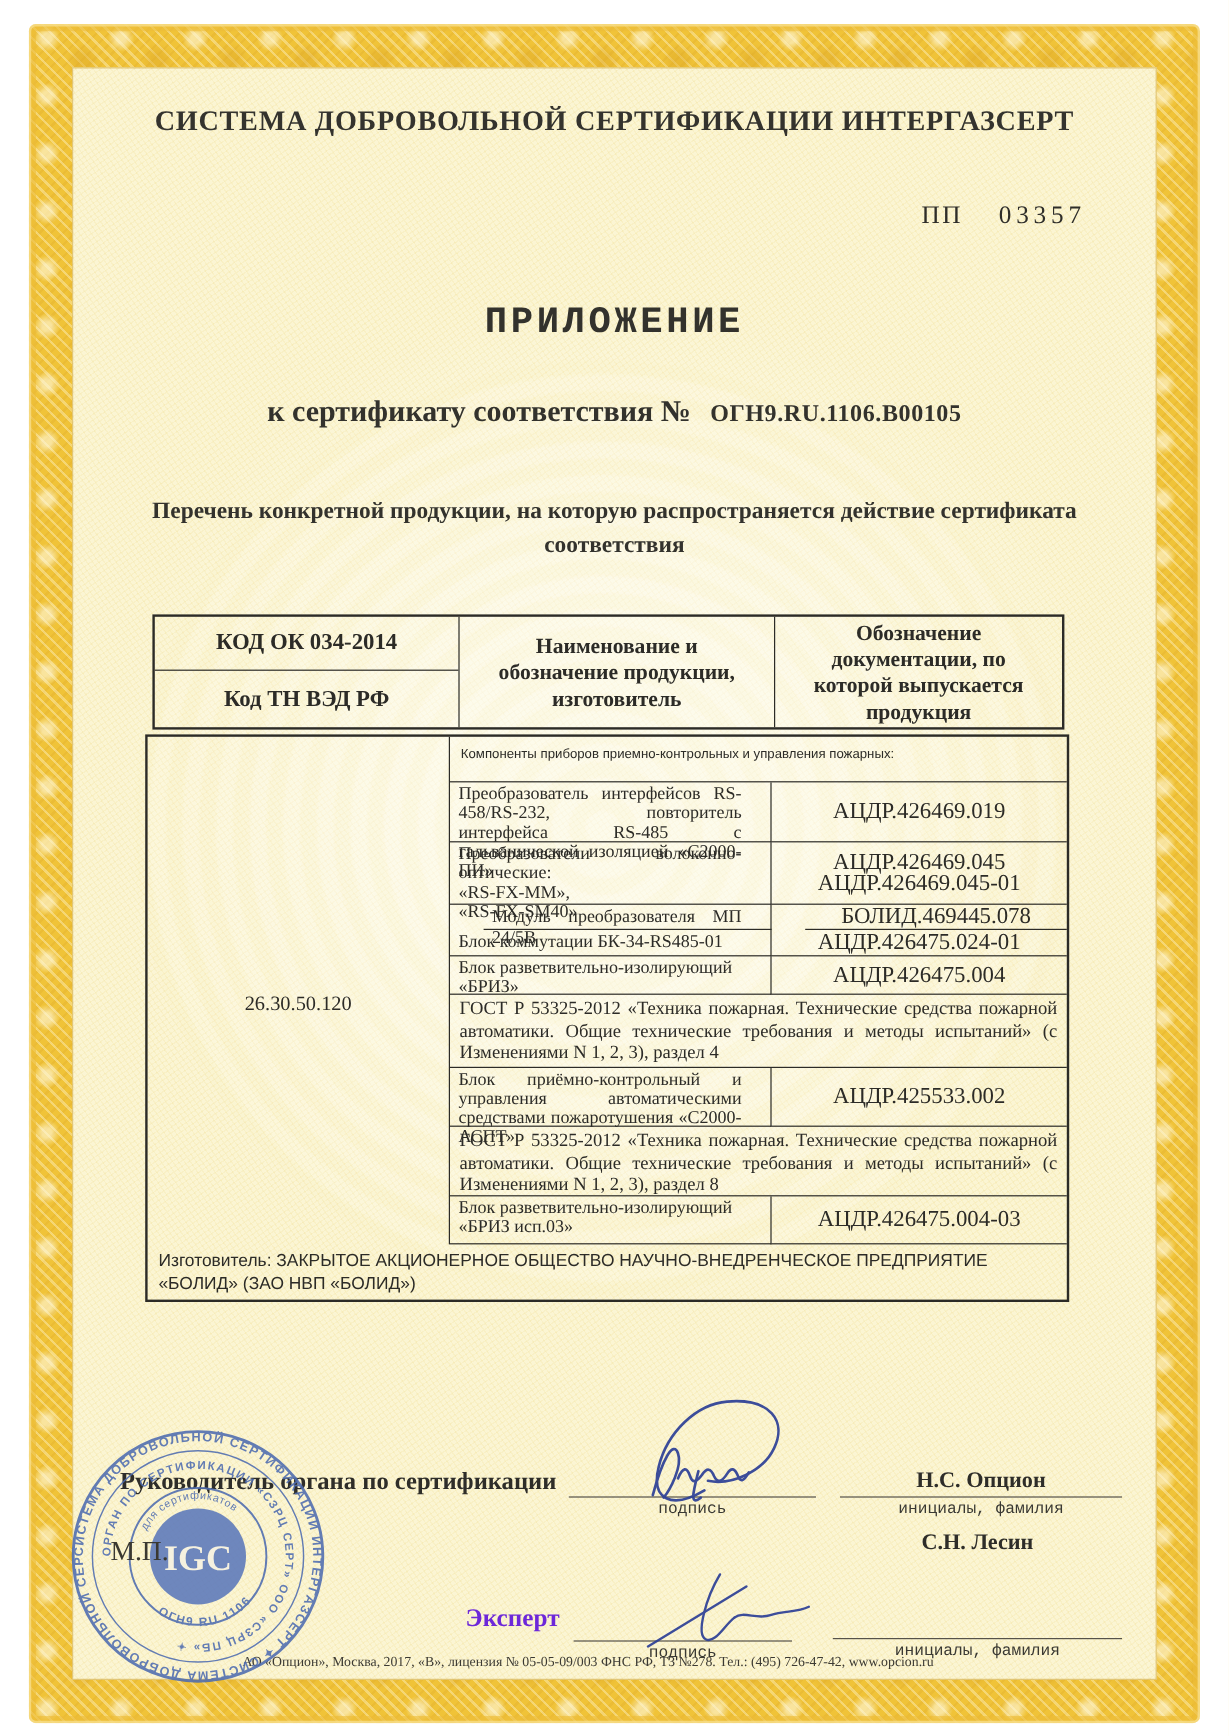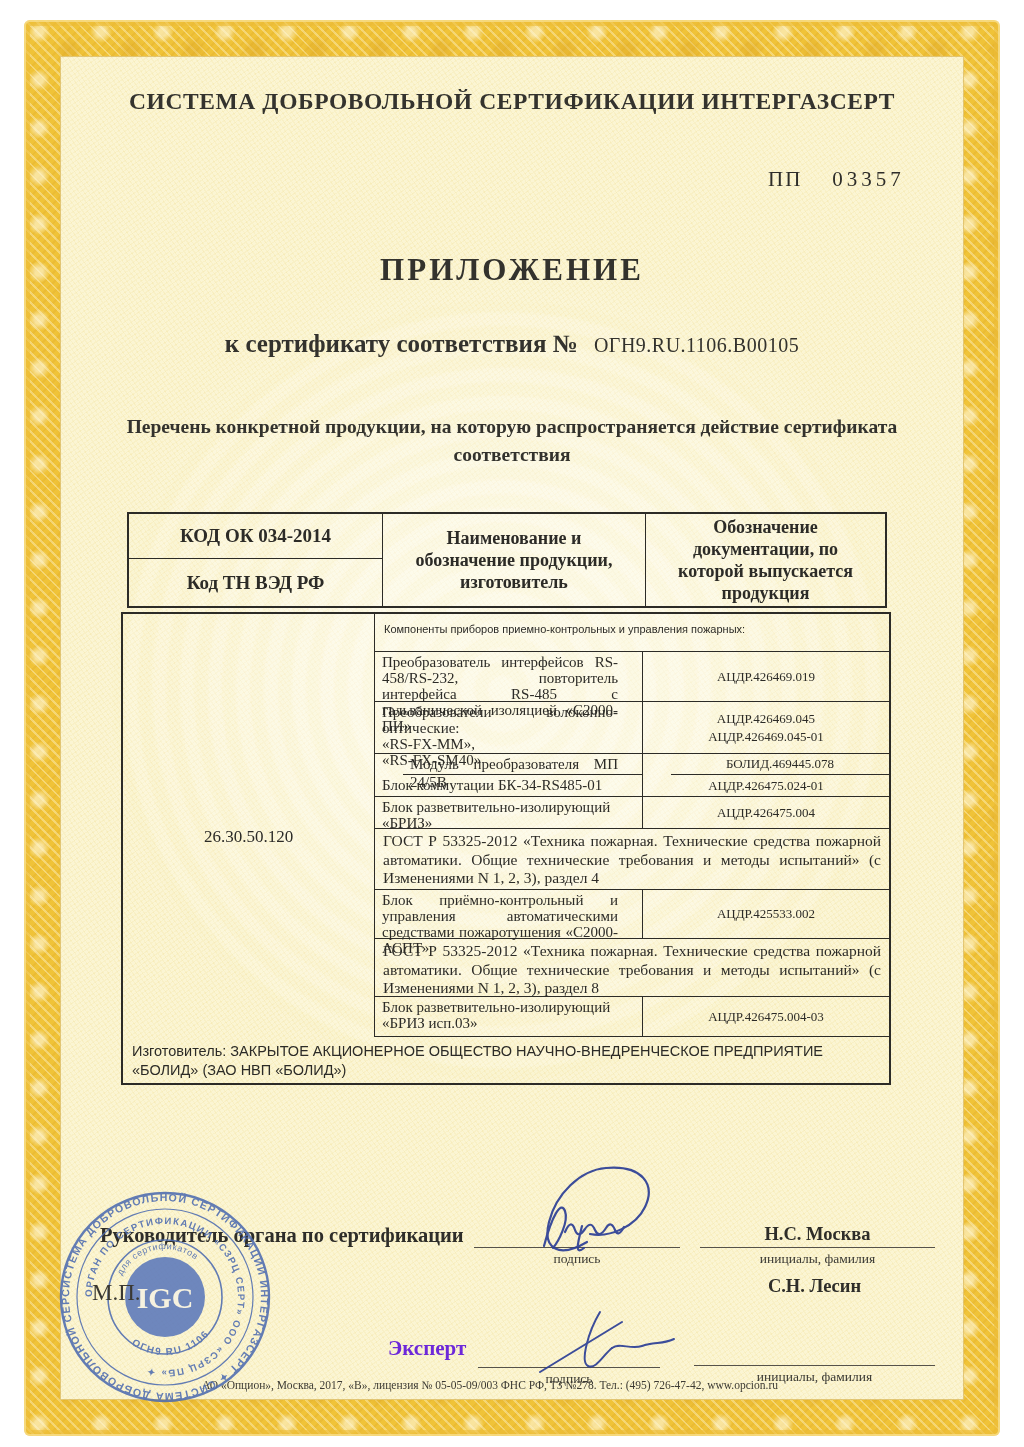--- a/index.html
+++ b/index.html
@@ -38,24 +38,24 @@
     opacity:.4;filter:blur(1px);pointer-events:none;
   }
 
   
   .system-title{position:absolute;top:88px;left:0;width:1024px;text-align:center;
     font-weight:bold;font-size:23.5px;letter-spacing:.6px;color:#34332e;}
   .form-number{position:absolute;top:167px;left:768px;font-size:21px;color:#2e2d29;}
   .form-number .code{letter-spacing:2px;}
   .form-number .num{margin-left:30px;letter-spacing:4px;}
   .doc-title{position:absolute;top:252px;left:0;width:1024px;text-align:center;
-    font-weight:bold;font-size:31px;letter-spacing:3px;color:#33322d;}
+    font-weight:bold;font-size:31px;letter-spacing:3px;color:#33322d;font-family:Liberation Mono, monospace;}
   .cert-line{position:absolute;top:330px;left:0;width:1024px;text-align:center;color:#33322d;}
   .cert-line .prefix{font-weight:bold;font-size:25px;}
-  .cert-line .number{font-weight:normal;font-size:20px;margin-left:16px;letter-spacing:.5px;}
+  .cert-line .number{font-weight:bold;font-size:20px;margin-left:16px;letter-spacing:.5px;}
   .intro{position:absolute;top:413px;left:95px;width:834px;text-align:center;
     font-weight:bold;font-size:19.5px;line-height:1.42;color:#33322d;}
 
   
   .hdr-table{position:absolute;left:127px;top:512px;width:760px;height:96px;
     border:2px solid #2c2b27;box-sizing:border-box;display:grid;
     grid-template-columns:253px 263px 1fr;grid-template-rows:45px 1fr;
     font-weight:bold;font-size:18px;line-height:22px;text-align:center;color:#2c2b27;}
   .hdr-table .c{display:flex;align-items:center;justify-content:center;box-sizing:border-box;}
   .hc1t{grid-column:1;grid-row:1;border-bottom:1.5px solid #2c2b27;font-size:19px;}
@@ -71,39 +71,39 @@
     color:#2c2b27;}
   .body-table > div{box-sizing:border-box;}
   .code-cell{grid-column:1;grid-row:1/11;border-right:1.5px solid #2c2b27;
     text-align:center;padding-top:213px;font-size:17px;}
   .section-cell{grid-column:2/4;grid-row:1;border-bottom:1.5px solid #2c2b27;
     font-family:"Liberation Sans","DejaVu Sans",sans-serif;font-size:11px;
     padding:9px 10px 0 9px;}
   .name-cell{grid-column:2;border-right:1.5px solid #2c2b27;border-bottom:1.5px solid #2c2b27;
     font-size:15px;line-height:16px;padding:2px 24px 0 7px;text-align:justify;white-space:pre-line;}
   .doc-cell{grid-column:3;border-bottom:1.5px solid #2c2b27;display:flex;align-items:center;
-    justify-content:center;text-align:center;font-size:13px;line-height:18px;white-space:pre-line;}
+    justify-content:center;text-align:center;font-size:19px;line-height:18px;white-space:pre-line;}
   .gost-cell{grid-column:2/4;border-bottom:1.5px solid #2c2b27;font-size:15.5px;
     line-height:18.5px;padding:3px 8px 0 8px;text-align:justify;}
   .r2{grid-row:2;} .r3{grid-row:3;} .r4{grid-row:4;margin-left:28px;} .r5{grid-row:5;} .r6{grid-row:6;}
   .r7{grid-row:7;} .r8{grid-row:8;} .r9{grid-row:9;} .r10{grid-row:10;}
   .single{padding-top:1px;line-height:18px;}
   .manufacturer-cell{grid-column:1/4;grid-row:11;
     font-family:"Liberation Sans","DejaVu Sans",sans-serif;font-size:14.5px;line-height:19px;
     padding:5px 10px 0 9px;}
 
   
   .role-head{position:absolute;left:100px;top:1224px;font-weight:bold;font-size:20.5px;color:#2e2d29;}
   .role-expert{position:absolute;left:388px;top:1336px;font-weight:bold;font-size:21px;color:#6d28d9;}
   .sig-line{position:absolute;border-bottom:1.5px solid #55524a;}
   .line-sig1{left:474px;top:1200px;width:206px;height:47px;}
   .line-name1{left:700px;top:1200px;width:235px;height:47px;}
   .line-sig2{left:478px;top:1320px;width:182px;height:47px;}
   .line-name2{left:694px;top:1318px;width:241px;height:47px;}
-  .caption{position:absolute;text-align:center;font-size:13.5px;color:#3a3933;}
+  .caption{position:absolute;text-align:center;font-size:13.5px;color:#3a3933;font-family:Liberation Mono, monospace;}
   .cap-sig1{left:474px;top:1251px;width:206px;}
   .cap-name1{left:700px;top:1251px;width:235px;}
   .cap-sig2{left:478px;top:1371px;width:182px;}
   .cap-name2{left:694px;top:1369px;width:241px;}
   .sign-name{position:absolute;text-align:center;font-weight:bold;font-size:18.5px;color:#2e2d29;}
   .name1{left:700px;top:1224px;width:235px;}
   .name2{left:694px;top:1276px;width:241px;}
   .mp-mark{position:absolute;left:92px;top:1280px;font-size:23px;color:#3a3831;z-index:5;}
   .autograph{position:absolute;z-index:4;}
   .ag1{left:492px;top:1162px;width:210px;height:100px;}
@@ -183,21 +183,21 @@
     <div class="name-cell r10">Блок разветвительно-изолирующий
 «БРИЗ исп.03»</div>
     <div class="doc-cell r10">АЦДР.426475.004-03</div>
 
     <div class="manufacturer-cell">Изготовитель: ЗАКРЫТОЕ АКЦИОНЕРНОЕ ОБЩЕСТВО НАУЧНО-ВНЕДРЕНЧЕСКОЕ ПРЕДПРИЯТИЕ «БОЛИД» (ЗАО НВП «БОЛИД»)</div>
   </div>
 
   <div class="role-head">Руководитель органа по сертификации</div>
   <div class="sig-line line-sig1"></div>
   <div class="sig-line line-name1"></div>
-  <div class="sign-name name1">Н.С. Москва</div>
+  <div class="sign-name name1">Н.С. Опцион</div>
   <div class="caption cap-sig1">подпись</div>
   <div class="caption cap-name1">инициалы, фамилия</div>
 
   <svg class="autograph ag1" viewBox="0 0 210 100">
     <g fill="none" stroke="#2c3f96" stroke-width="2.2" stroke-linecap="round" opacity="0.92">
       <path d="M 95 80 C 68 96, 50 88, 57 60 C 64 32, 88 8, 114 6 C 150 3, 164 22, 153 45 C 144 64, 118 76, 98 72"></path>
       <path d="M 52 84 C 60 54, 69 38, 73 49 C 77 60, 66 80, 61 86"></path>
       <path d="M 73 70 q 6 -14 10 -2 q 3 9 10 -1 q 6 -9 10 1 q 4 9 11 -2 q 5 -8 9 2 q 3 8 9 -3"></path>
       <path d="M 90 64 C 86 80, 82 94, 92 86"></path>
     </g>

